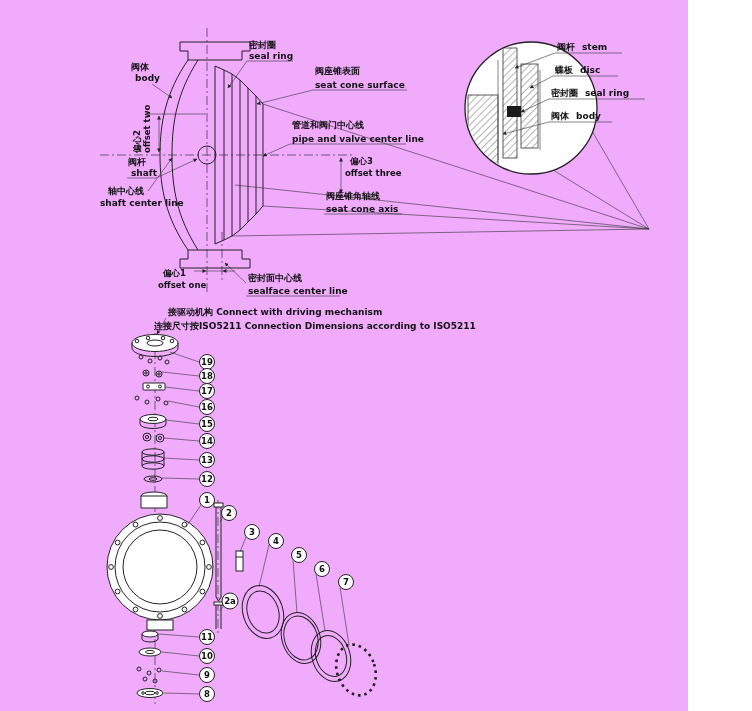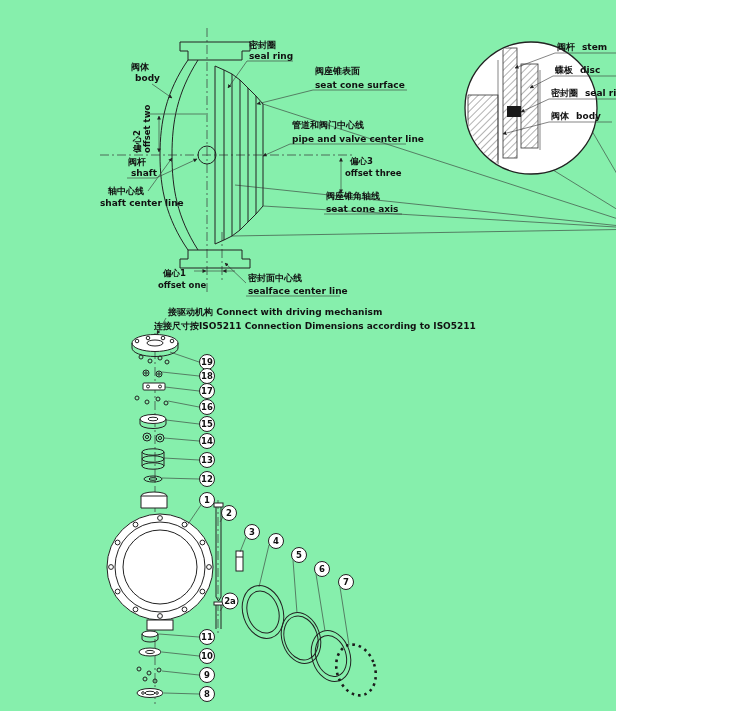--- a/index.html
+++ b/index.html
@@ -1,16 +1,16 @@
 <!DOCTYPE html>
 <html><head>
 <meta charset="utf-8">
 <style>
   html,body{margin:0;padding:0;background:#ffffff;}
-  #canvas{position:relative;width:616px;height:711px;background:#86efac;overflow:hidden;
+  #canvas{position:relative;width:688px;height:711px;background:#f0abfc;overflow:hidden;
           font-family:"DejaVu Sans","Liberation Sans",sans-serif;}
   svg{display:block;}
   svg text{fill:#111;font-family:"DejaVu Sans","Liberation Sans",sans-serif;}
   .lab{font-size:9px;font-weight:bold;}
   .labs{font-size:8.5px;font-weight:bold;}
   .ink{stroke:#222;fill:none;stroke-width:1;}
   .ink2{stroke:#222;fill:none;stroke-width:1.3;}
   .thin{stroke:#333;fill:none;stroke-width:0.6;}
   .cl{stroke:#333;fill:none;stroke-width:0.7;stroke-dasharray:9 3 2 3;}
   .dots{stroke:#1c1c1c;stroke-width:2.6;stroke-dasharray:2.5 4;fill:none;}

